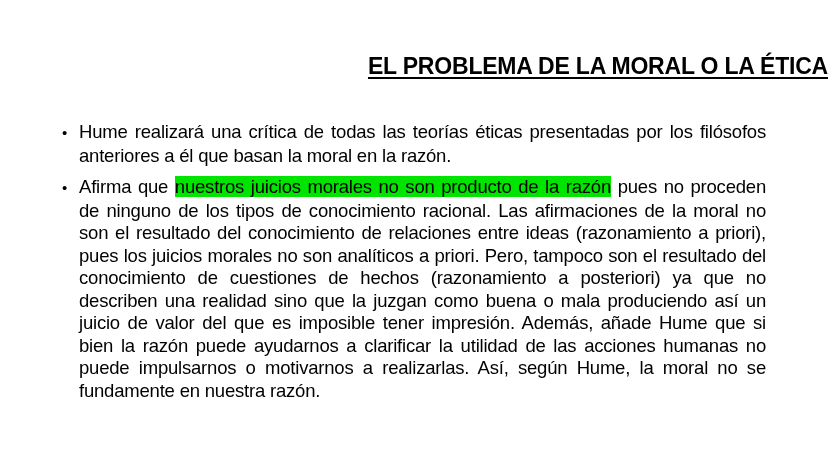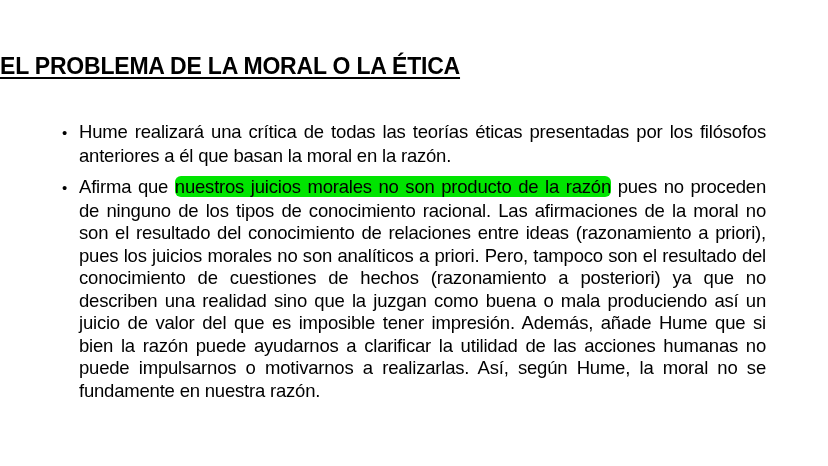--- a/index.html
+++ b/index.html
@@ -12,21 +12,21 @@
     width: 828px;
     height: 466px;
     background: #ffffff;
     overflow: hidden;
     font-family: "Liberation Sans", sans-serif;
     color: #000000;
   }
   .title {
     margin: 0;
     padding-top: 53px;
-    text-align: left;
+    text-align: right;
     font-size: 23px;
     font-weight: 700;
     letter-spacing: -0.2px;
   }
   .title .title-text {
     text-decoration: underline;
     text-decoration-thickness: 2px;
     text-underline-offset: 3px;
   }
   .bullets {
@@ -44,21 +44,21 @@
     margin-bottom: 9px;
   }
   .bullet-marker {
     display: inline-block;
     width: 17px;
     text-indent: 0;
     font-size: 15px;
     vertical-align: baseline;
   }
   .seg-bold { font-weight: 400; }
-  .seg-highlight { background-color: var(--hl, #00e400); border-radius: 6px; }
+  .seg-highlight { background-color: var(--hl, #00e400); }
 </style>
 </head>
 <body>
 
 <div class="slide" style="--hl: #00e400; background: rgb(255, 255, 255); color: rgb(0, 0, 0);">
   <h1 class="title"><span class="title-text">EL PROBLEMA DE LA MORAL O LA ÉTICA</span></h1>
   <ul class="bullets">
       <li><span class="bullet-marker">•</span><span class="seg-normal">Hume realizará una crítica de todas las teorías éticas presentadas por los filósofos anteriores a él que basan la moral en la razón.</span></li>
       <li><span class="bullet-marker">•</span><span class="seg-normal">Afirma que </span><span class="seg-highlight">nuestros juicios morales no son producto de la razón</span><span class="seg-normal"> pues no proceden de ninguno de los tipos de conocimiento racional. </span><span class="seg-bold">Las afirmaciones de la moral no son el resultado del conocimiento de relaciones entre ideas</span><span class="seg-normal"> (razonamiento a priori), pues los juicios morales no son analíticos a priori. Pero, </span><span class="seg-bold">tampoco son el resultado del conocimiento de cuestiones de hechos</span><span class="seg-normal"> (razonamiento a posteriori) ya que no describen una realidad sino que la juzgan como buena o mala produciendo así un juicio de valor del que es imposible tener impresión. Además, añade Hume que si bien la razón puede ayudarnos a clarificar la utilidad de las acciones humanas no puede impulsarnos o motivarnos a realizarlas. Así, según Hume, </span><span class="seg-bold">la moral no se fundamente en nuestra razón</span><span class="seg-normal">.</span></li>
     </ul>

